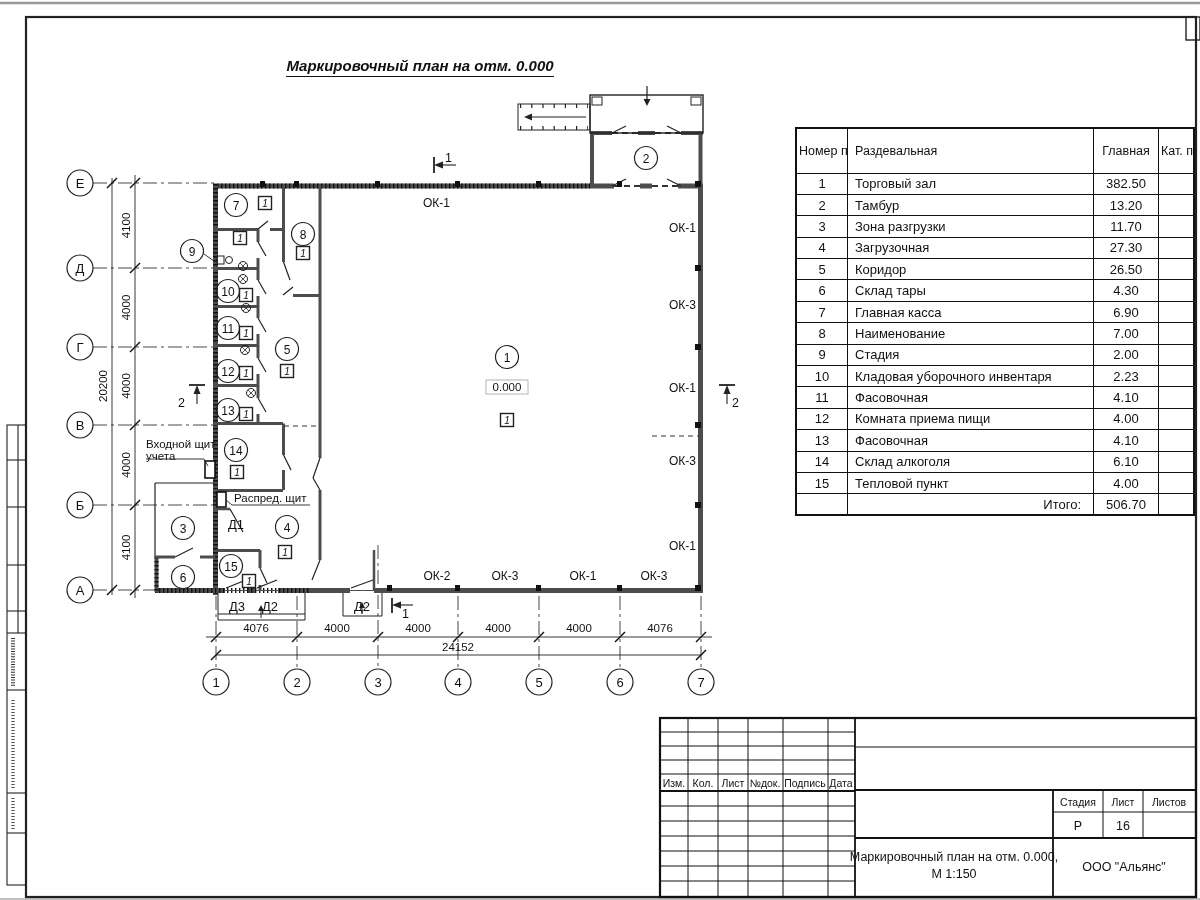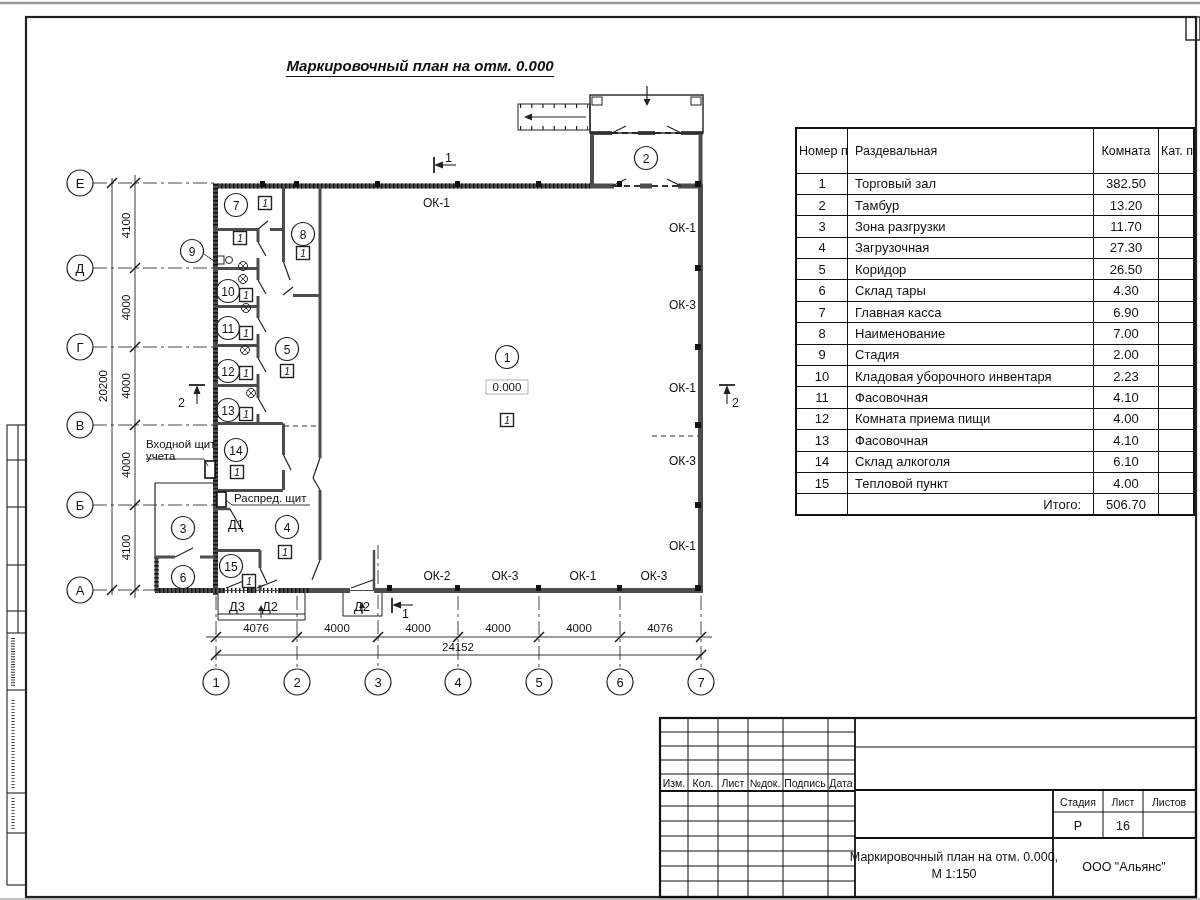--- a/index.html
+++ b/index.html
@@ -478,21 +478,21 @@
 
 <div class="title" style="left:230px;top:57px;width:380px;">
   <span>Маркировочный план на отм. 0.000</span>
 </div>
 
 <table id="expl">
   <thead>
     <tr class="hdr">
       <th class="c-num">Номер помещ.</th>
       <th class="c-name">Раздевальная</th>
-      <th class="c-area">Комната</th>
+      <th class="c-area">Главная</th>
       <th class="c-cat">Кат. пом.</th>
     </tr>
   </thead>
   <tbody>
         <tr>
           <td class="c-num">1</td>
           <td class="c-name">Торговый зал</td>
           <td class="c-area">382.50</td>
           <td class="c-cat"></td>
         </tr>

